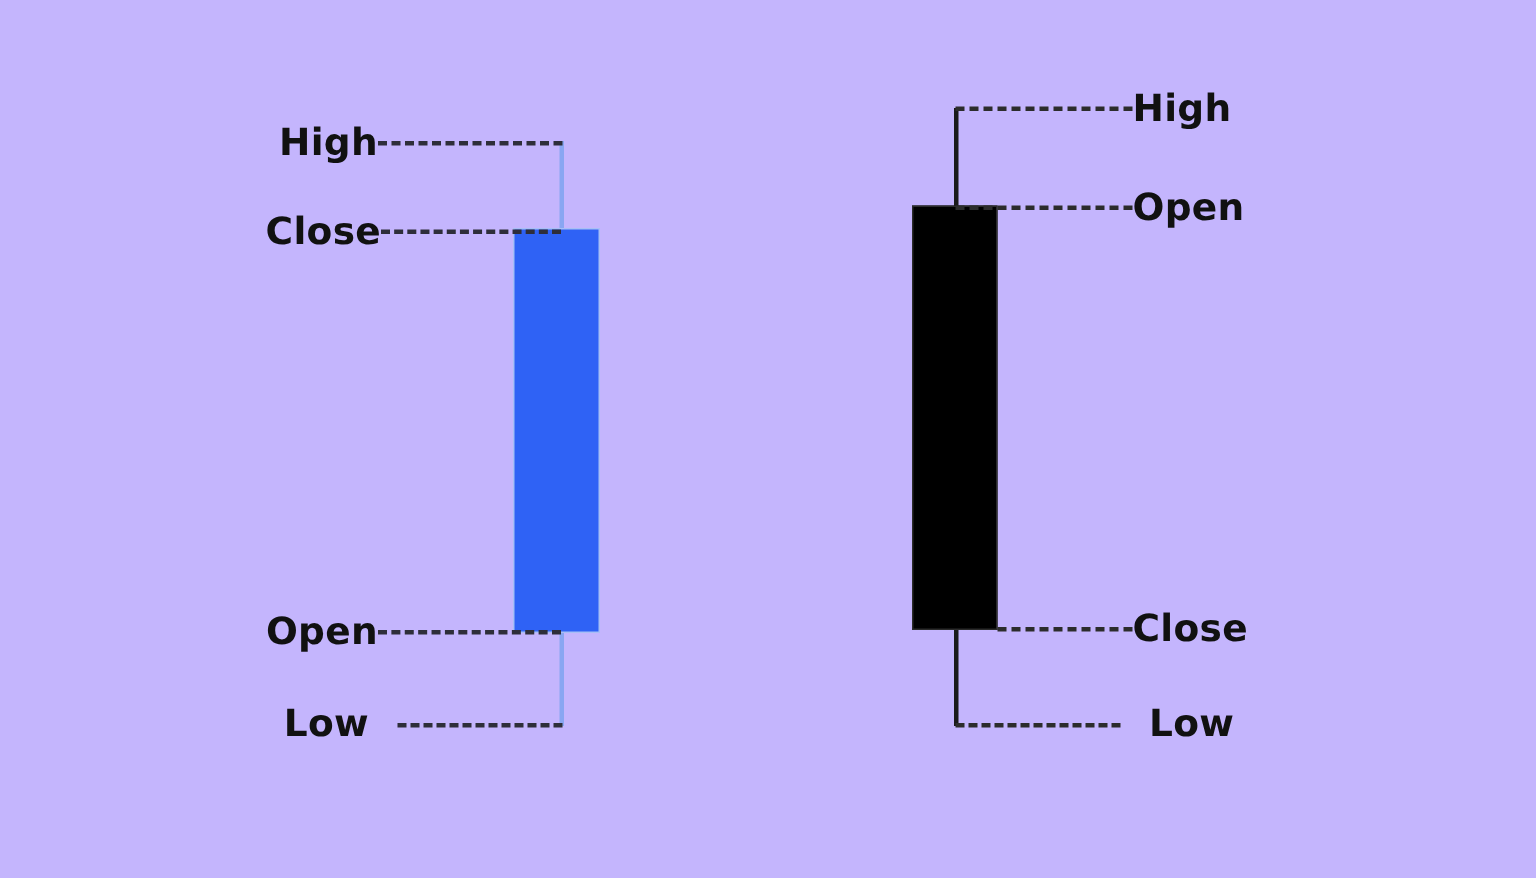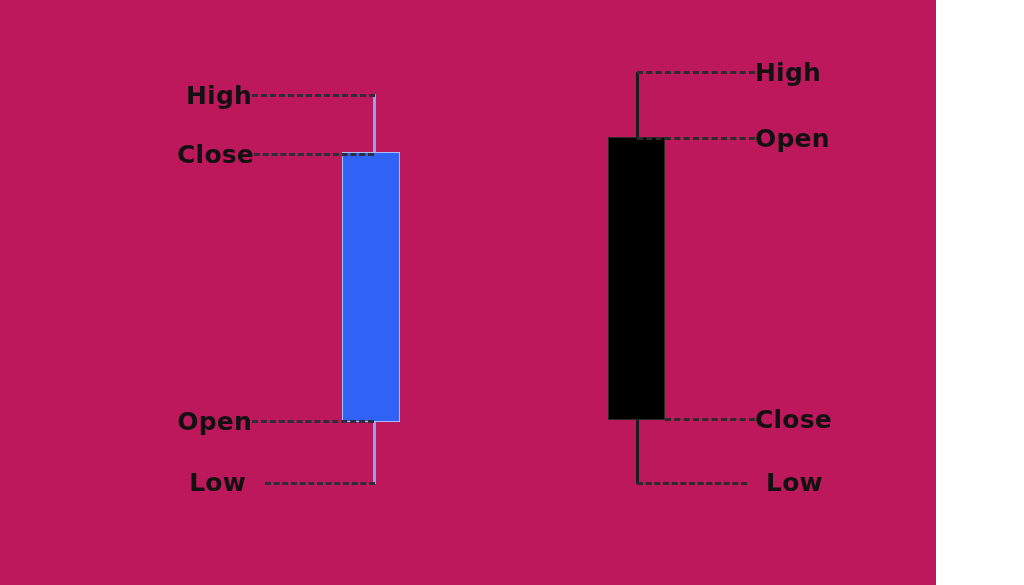--- a/index.html
+++ b/index.html
@@ -9,23 +9,23 @@
   }
   body {
     width: 1024px;
     height: 585px;
     background: #ffffff;
     font-family: "DejaVu Sans", "Liberation Sans", sans-serif;
     overflow: hidden;
   }
   #stage {
     position: relative;
-    width: 936px;
+    width: 1024px;
     height: 585px;
-    background: #be185d;
+    background: #c4b5fd;
   }
 
   
   .candle-group { position: absolute; top: 0; left: 0; width: 100%; height: 100%; }
 
   .wick {
     position: absolute;
     width: 3px;
   }
   .body {

